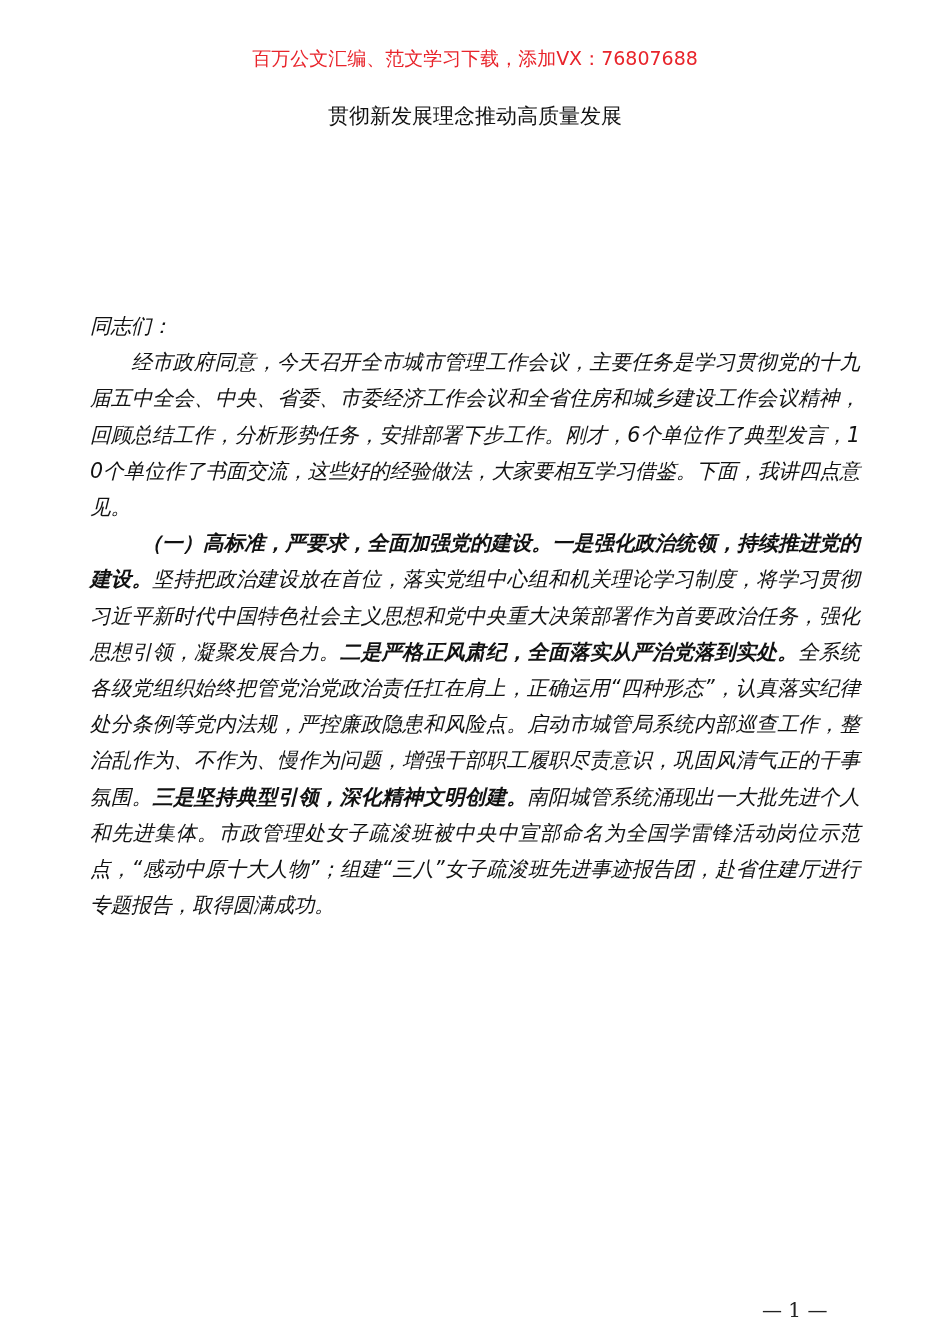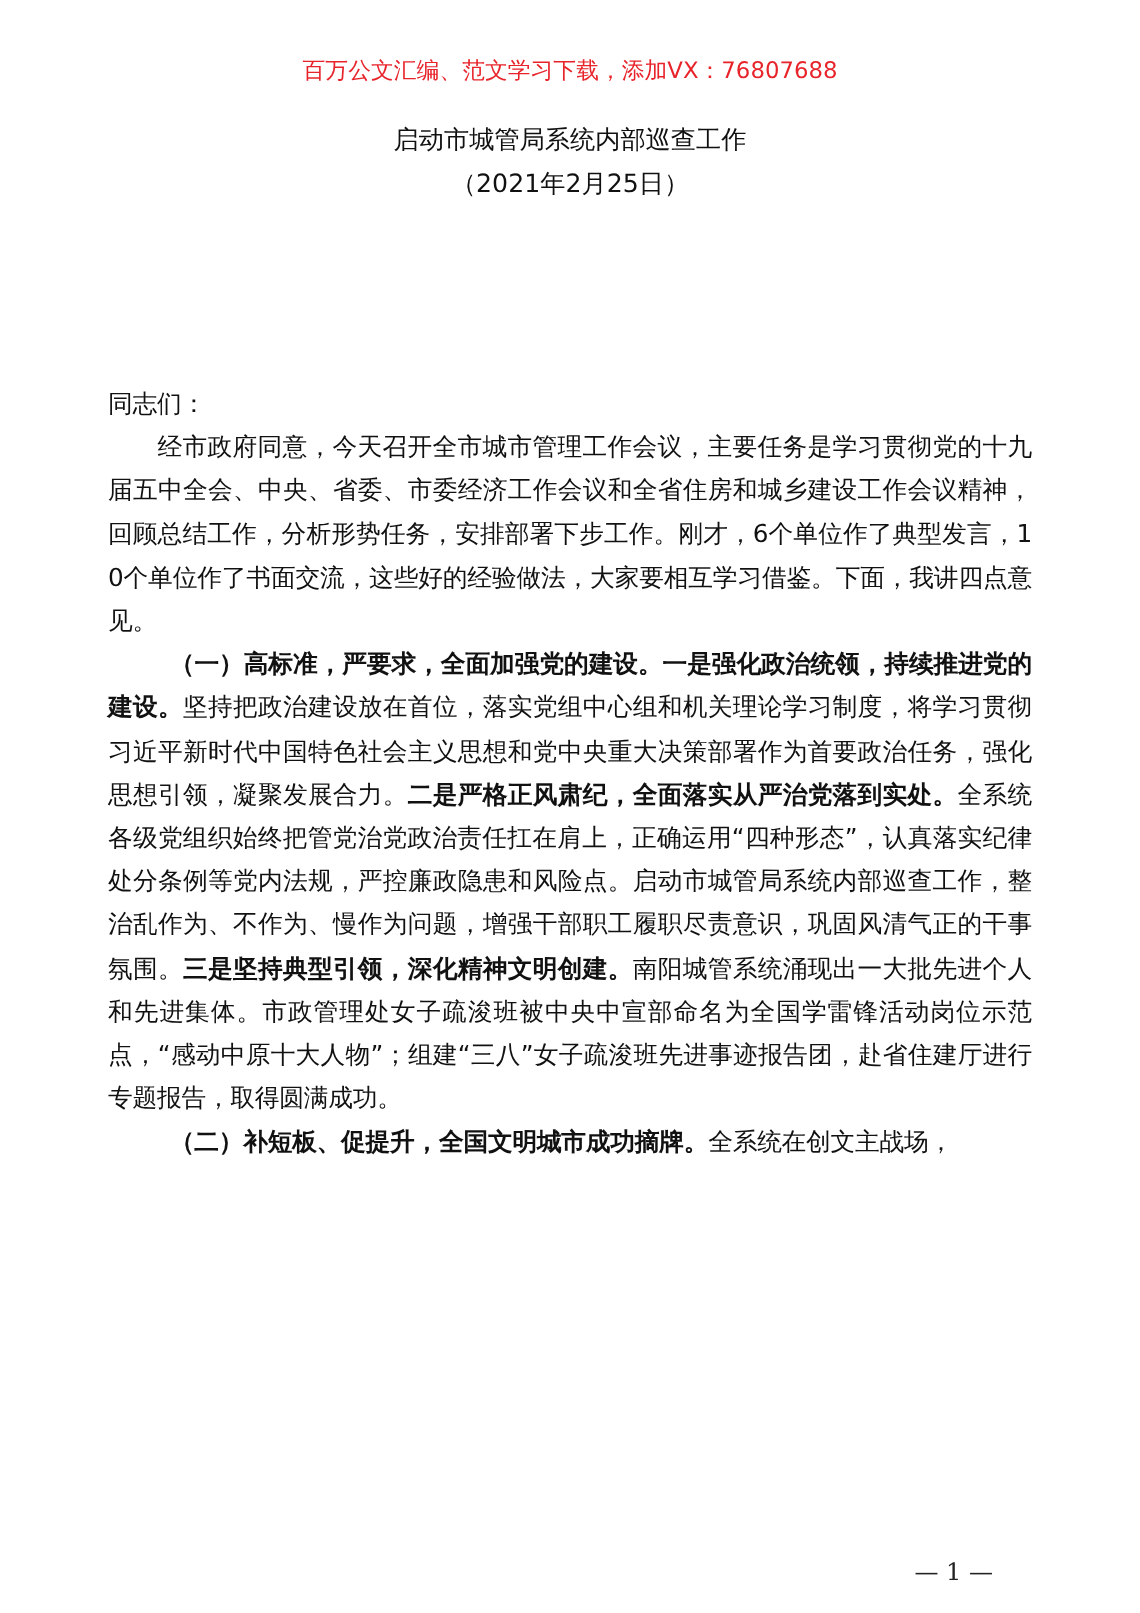--- a/index.html
+++ b/index.html
@@ -2,39 +2,37 @@
 <html><head>
 <meta charset="utf-8">
 <style>
   html, body { margin: 0; padding: 0; background: #ffffff; }
   body { width: 950px; height: 1344px; position: relative; overflow: hidden;
          font-family: "DejaVu Sans", "Liberation Sans", sans-serif; color: #111; }
   .watermark { position: absolute; top: 46px; left: 0; width: 950px; text-align: center;
                font-size: 19px; color: #e8242b; letter-spacing: 0px; }
   .titles { position: absolute; top: 98px; left: 0; width: 950px; text-align: center; }
   .titles div { font-size: 21px; line-height: 37px; height: 37px; white-space: nowrap; }
-  .body { position: absolute; top: 318px; left: 90px; width: 770px; }
+  .body { position: absolute; top: 308px; left: 90px; width: 770px; font-style: italic; }
   .p { font-size: 20.6px; line-height: 36.2px; margin: 0; text-align: justify;
        text-align-last: left; word-break: break-all; letter-spacing: -0.2px; }
   .indent { text-indent: 2em; }
   .indent-b { text-indent: 2.5em; }
   b { font-weight: bold; }
   .pagenum { position: absolute; top: 1298px; left: 762px; font-family: "DejaVu Serif", "Liberation Serif", serif;
              font-size: 20px; color: #222; white-space: nowrap; }
 </style>
 </head>
 <body>
 
 <div class="watermark">百万公文汇编、范文学习下载，添加VX：76807688</div>
 
 <div class="titles">
-  <div>启动市城管局系统内部巡查工作</div>
-  <div>（2021年2月25日）</div>
+  <div>贯彻新发展理念推动高质量发展</div>
 </div>
 
 <div class="body">
   <p class="p">同志们：</p>
   <p class="p indent">经市政府同意，今天召开全市城市管理工作会议，主要任务是学习贯彻党的十九届五中全会、中央、省委、市委经济工作会议和全省住房和城乡建设工作会议精神，回顾总结工作，分析形势任务，安排部署下步工作。刚才，6个单位作了典型发言，10个单位作了书面交流，这些好的经验做法，大家要相互学习借鉴。下面，我讲四点意见。</p>
   <p class="p indent-b"><b>（一）高标准，严要求，全面加强党的建设。一是强化政治统领，持续推进党的建设。</b><span>坚持把政治建设放在首位，落实党组中心组和机关理论学习制度，将学习贯彻习近平新时代中国特色社会主义思想和党中央重大决策部署作为首要政治任务，强化思想引领，凝聚发展合力。</span><b>二是严格正风肃纪，全面落实从严治党落到实处。</b><span>全系统各级党组织始终把管党治党政治责任扛在肩上，正确运用“四种形态”，认真落实纪律处分条例等党内法规，严控廉政隐患和风险点。启动市城管局系统内部巡查工作，整治乱作为、不作为、慢作为问题，增强干部职工履职尽责意识，巩固风清气正的干事氛围。</span><b>三是坚持典型引领，深化精神文明创建。</b><span>南阳城管系统涌现出一大批先进个人和先进集体。市政管理处女子疏浚班被中央中宣部命名为全国学雷锋活动岗位示范点，“感动中原十大人物”；组建“三八”女子疏浚班先进事迹报告团，赴省住建厅进行专题报告，取得圆满成功。</span></p>
-  <p class="p indent-b"><b>（二）补短板、促提升，全国文明城市成功摘牌。</b><span>全系统在创文主战场，</span></p>
 </div>
 
 <div class="pagenum">— 1 —</div>
 
 </body></html>

